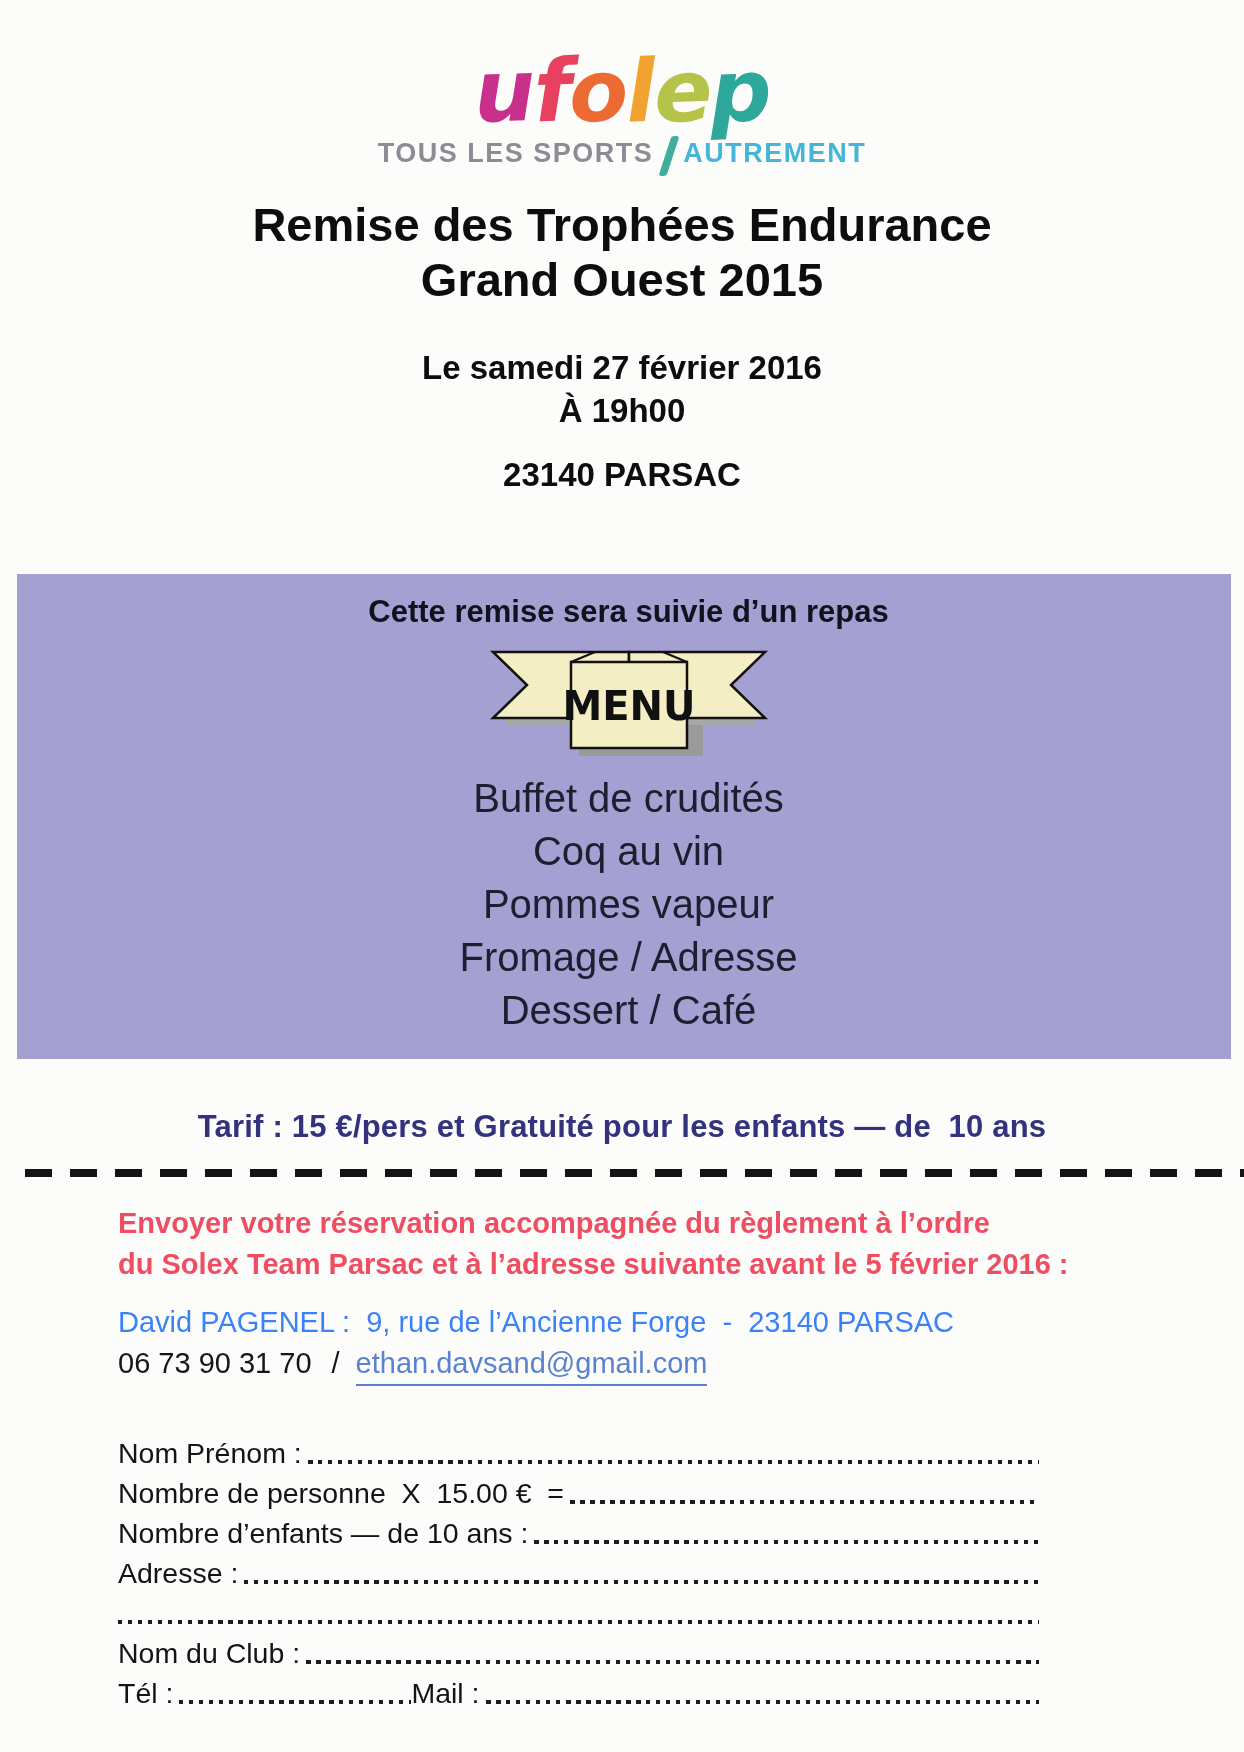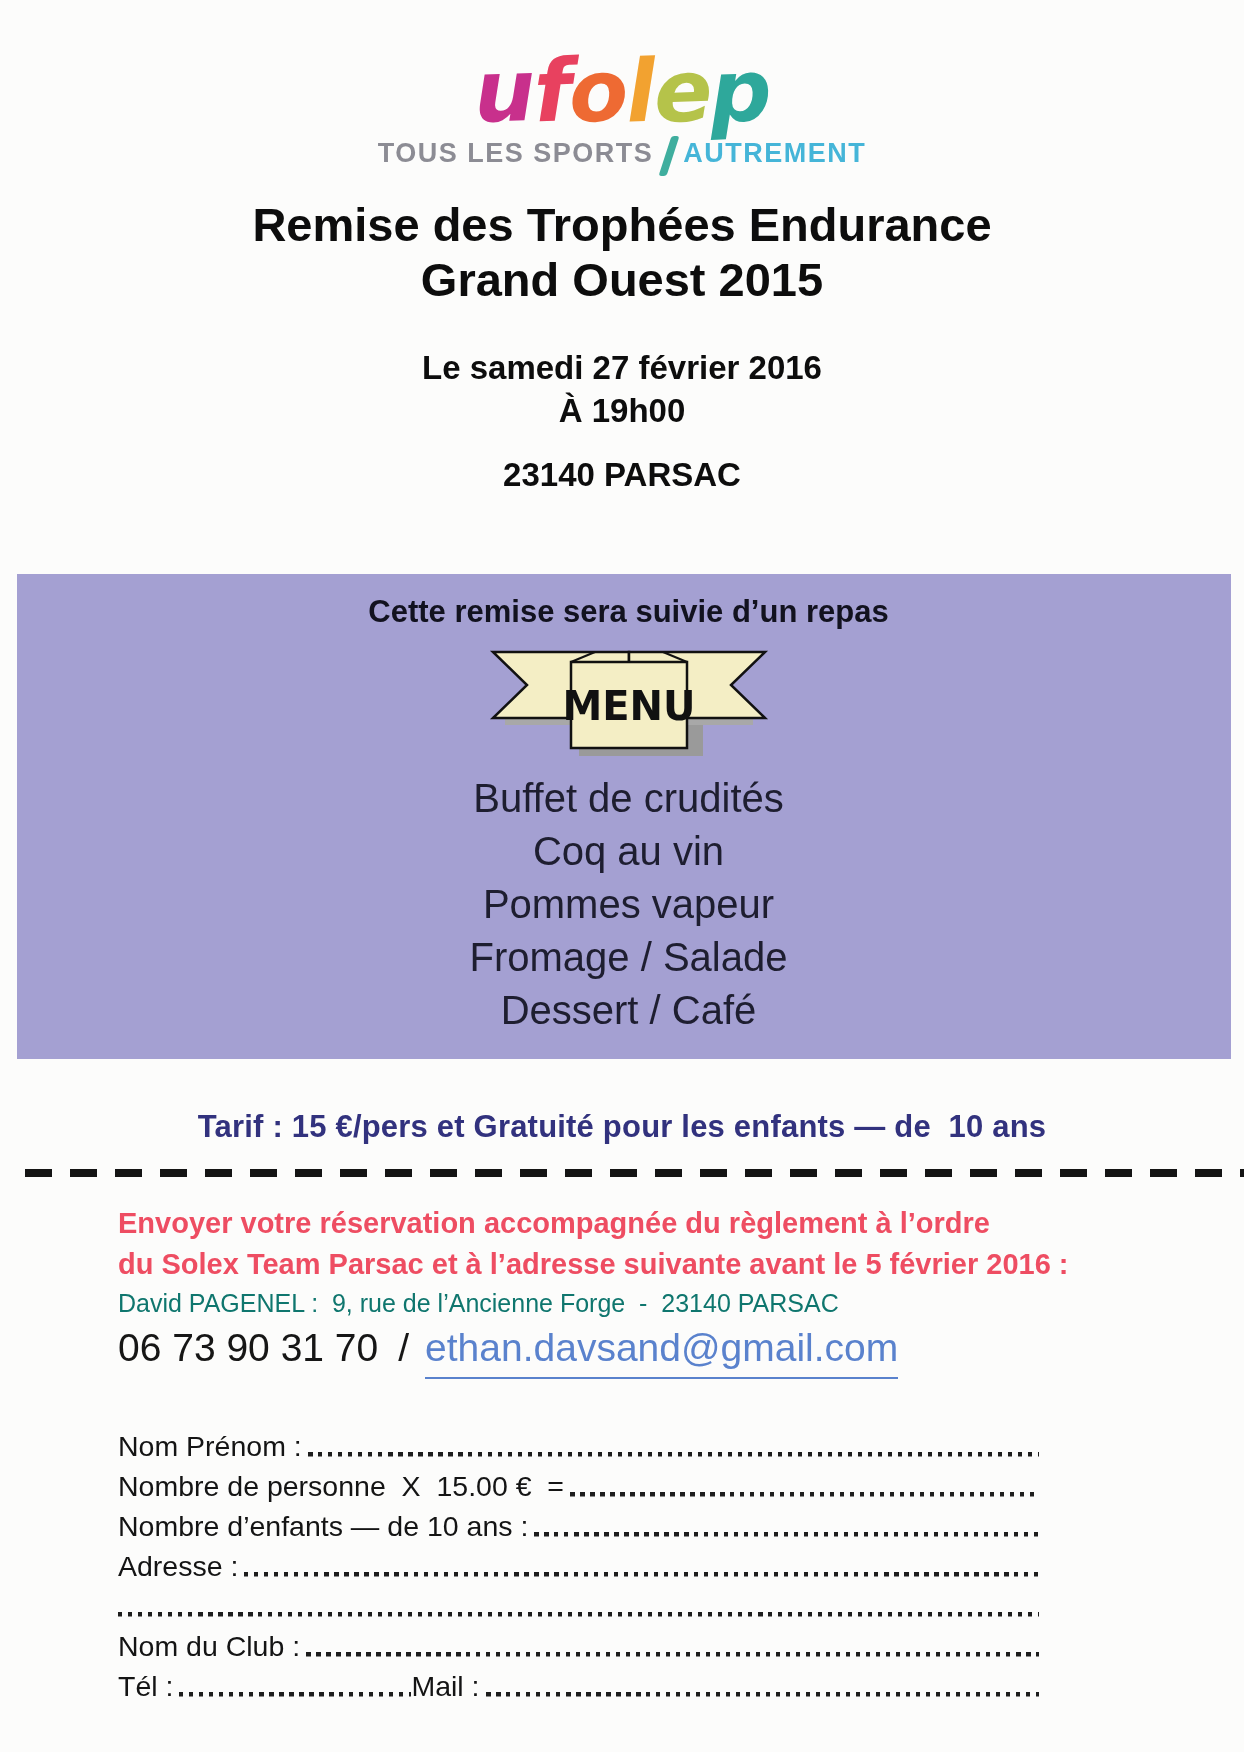--- a/index.html
+++ b/index.html
@@ -62,22 +62,22 @@
     font-size:31px; font-weight:bold; color:#32327e; letter-spacing:0.2px;
   }
   
   .cut-line {
     margin:24px 0 0 25px; height:8px;
     background-image:repeating-linear-gradient(90deg,#141414 0 27px,transparent 27px 45px);
   }
   
   .reservation-block { margin:26px 60px 0 118px; }
   .notice-line { font-size:29px; font-weight:bold; color:#ee4d62; line-height:1.40; }
-  .contact-line { font-size:25px; color:#0f766e; line-height:1.40; margin-top:2px; }
-  .phone-line { font-size:39px; color:#161616; line-height:1.40; display:flex; align-items:baseline; }
+  .contact-line { font-size:29px; color:#3b82f6; line-height:1.40; margin-top:18px; }
+  .phone-line { font-size:29px; color:#161616; line-height:1.40; display:flex; align-items:baseline; }
   .phone-sep { margin:0 16px 0 20px; }
   .email-link {
     color:#5a82cd; text-decoration:none;
     border-bottom:2px solid #5a82cd; padding-bottom:1px;
   }
   
   .form-block { margin:44px 205px 0 118px; }
   .form-row { display:flex; align-items:flex-end; height:40px; font-size:28.5px; color:#141414; }
   .form-label { white-space:pre;text-align:right; }
   .leader {
@@ -135,21 +135,21 @@
         <line x1="92" y1="24" x2="116" y2="14" stroke="#111111" stroke-width="2"></line>
         <line x1="208" y1="24" x2="184" y2="14" stroke="#111111" stroke-width="2"></line>
         <text x="150" y="82" text-anchor="middle" font-family="DejaVu Sans, sans-serif" font-size="40" font-weight="bold" fill="#111111">MENU</text>
       </svg>
     </div>
 
     <ul class="menu-items">
       <li class="menu-item">Buffet de crudités</li>
       <li class="menu-item">Coq au vin</li>
       <li class="menu-item">Pommes vapeur</li>
-      <li class="menu-item">Fromage / Salade</li>
+      <li class="menu-item">Fromage / Adresse</li>
       <li class="menu-item">Dessert / Café</li>
     </ul>
   </section>
 
   <div class="tarif-line">Tarif : 15 €/pers et Gratuité pour les enfants — de&nbsp; 10 ans</div>
 
   <div class="cut-line"></div>
 
   <section class="reservation-block">
     <div class="notice-line">Envoyer votre réservation accompagnée du règlement à l’ordre</div>

